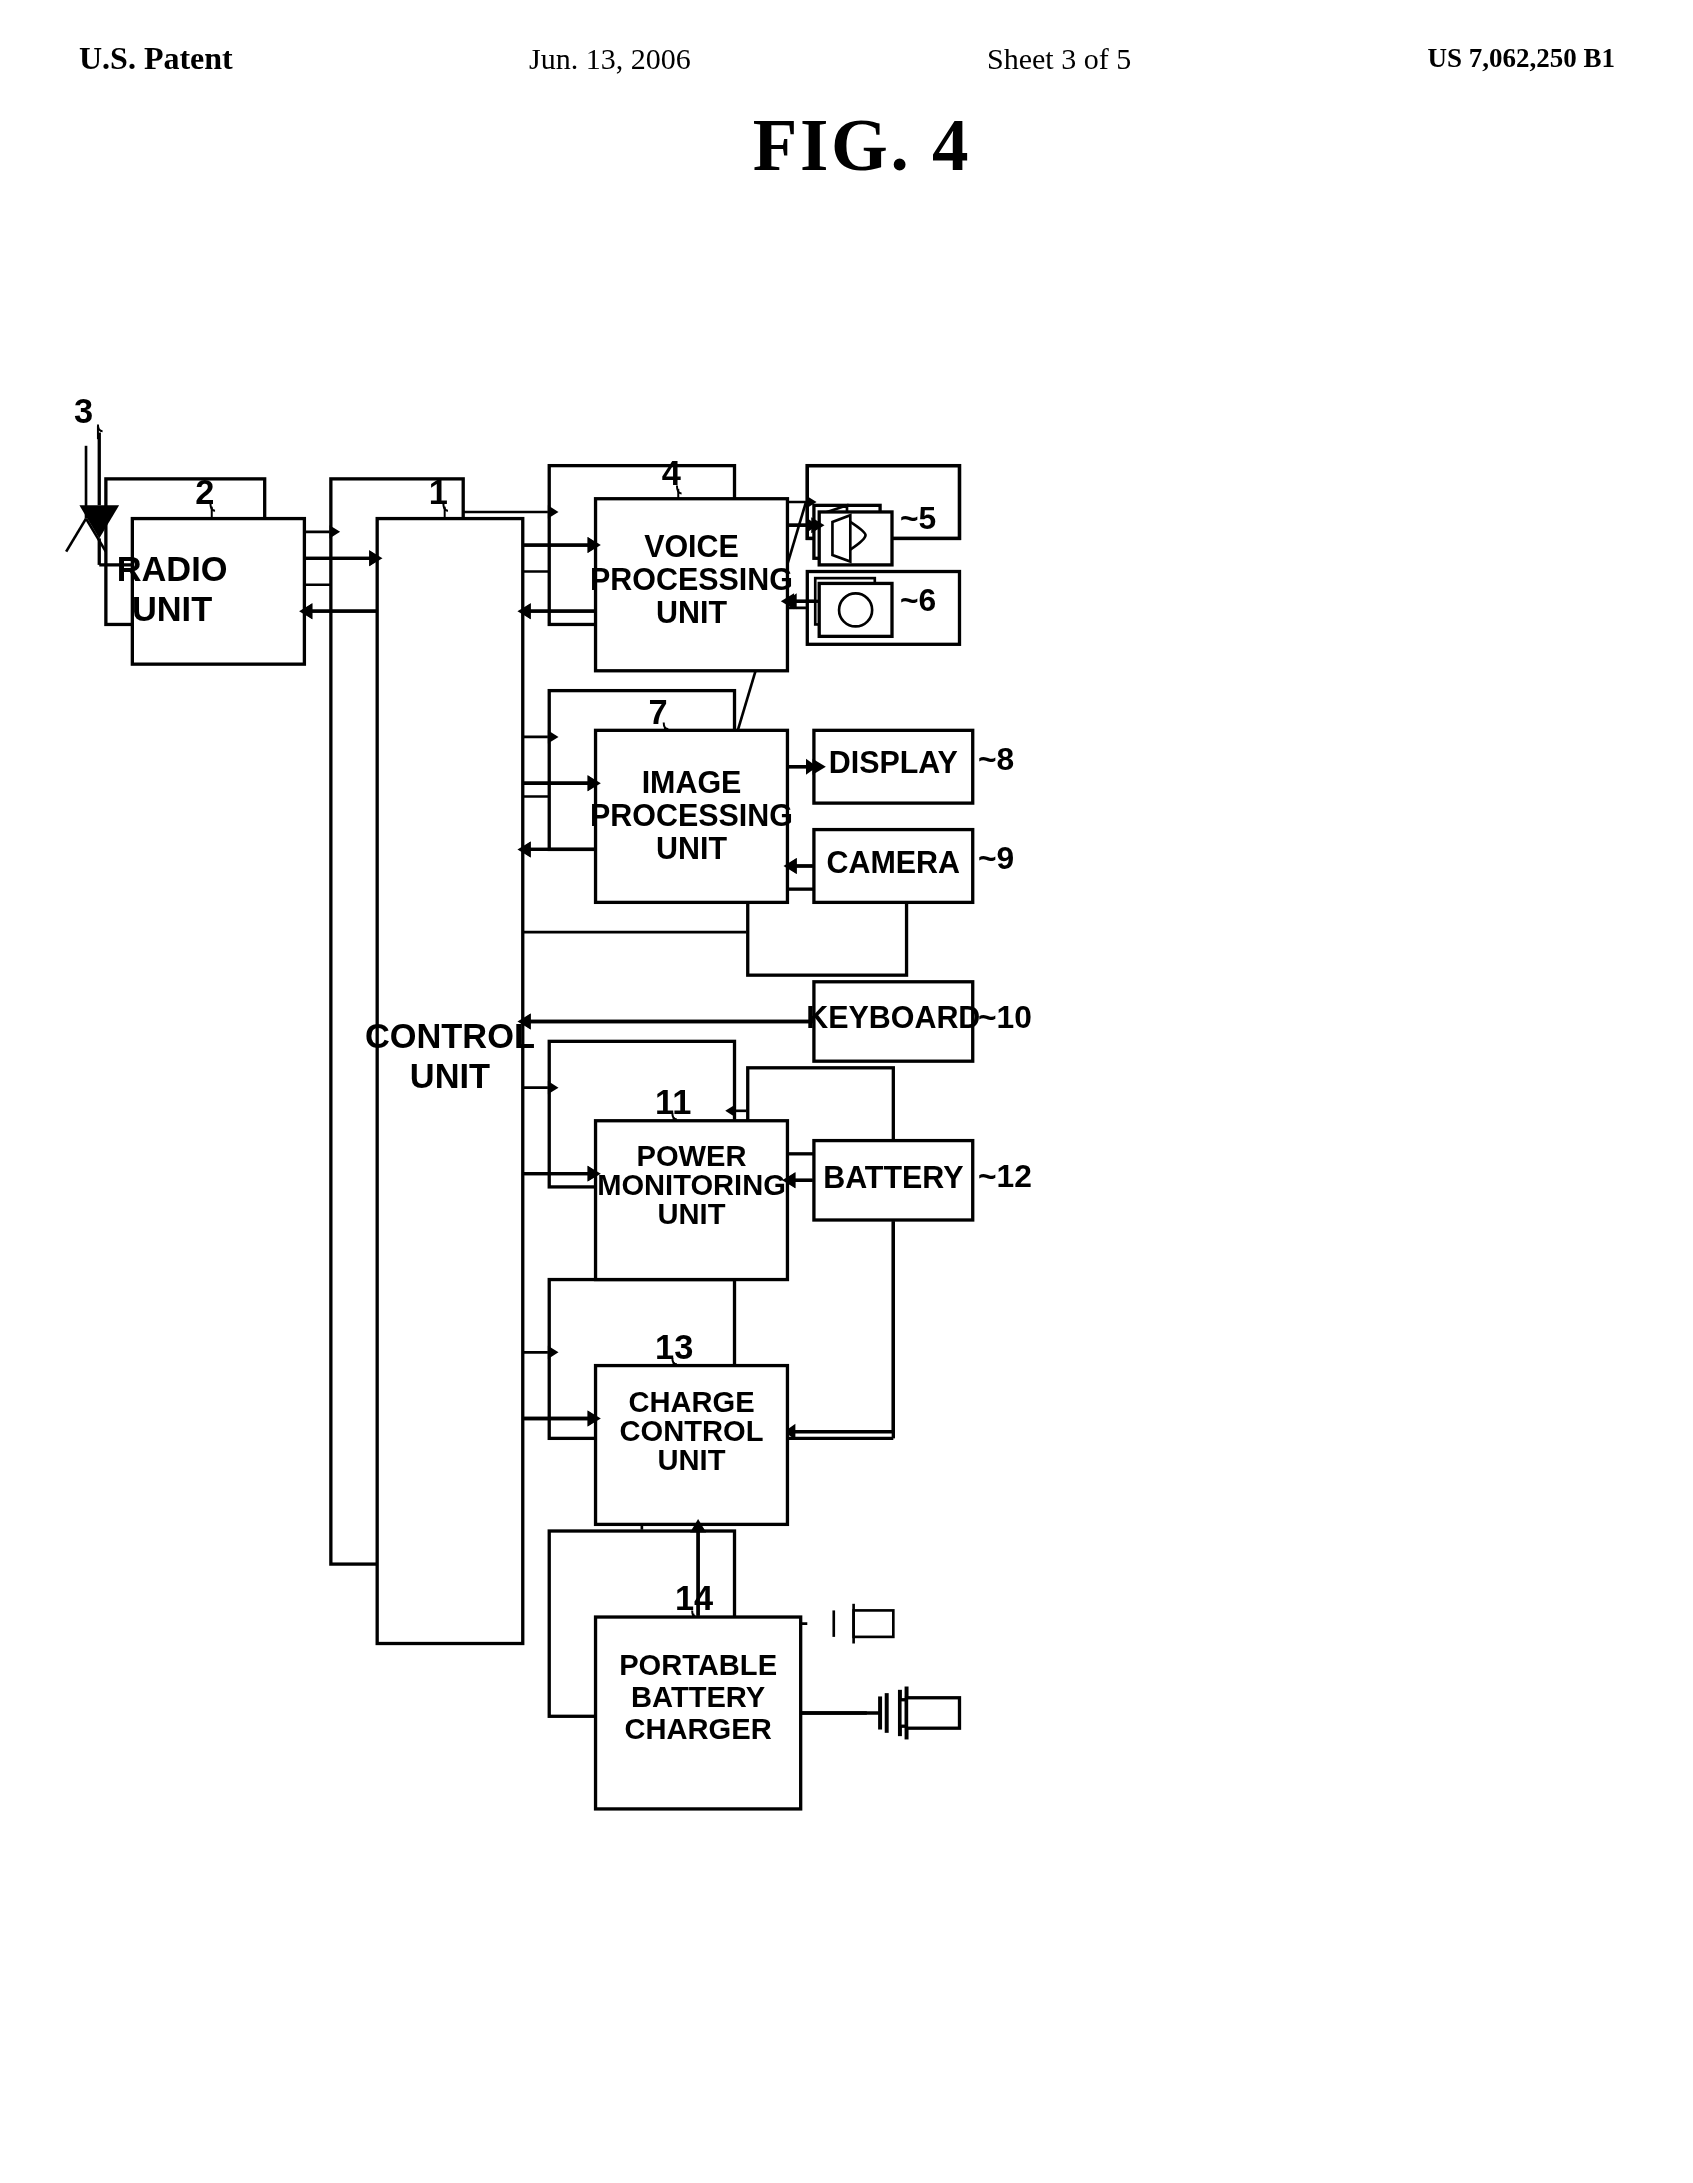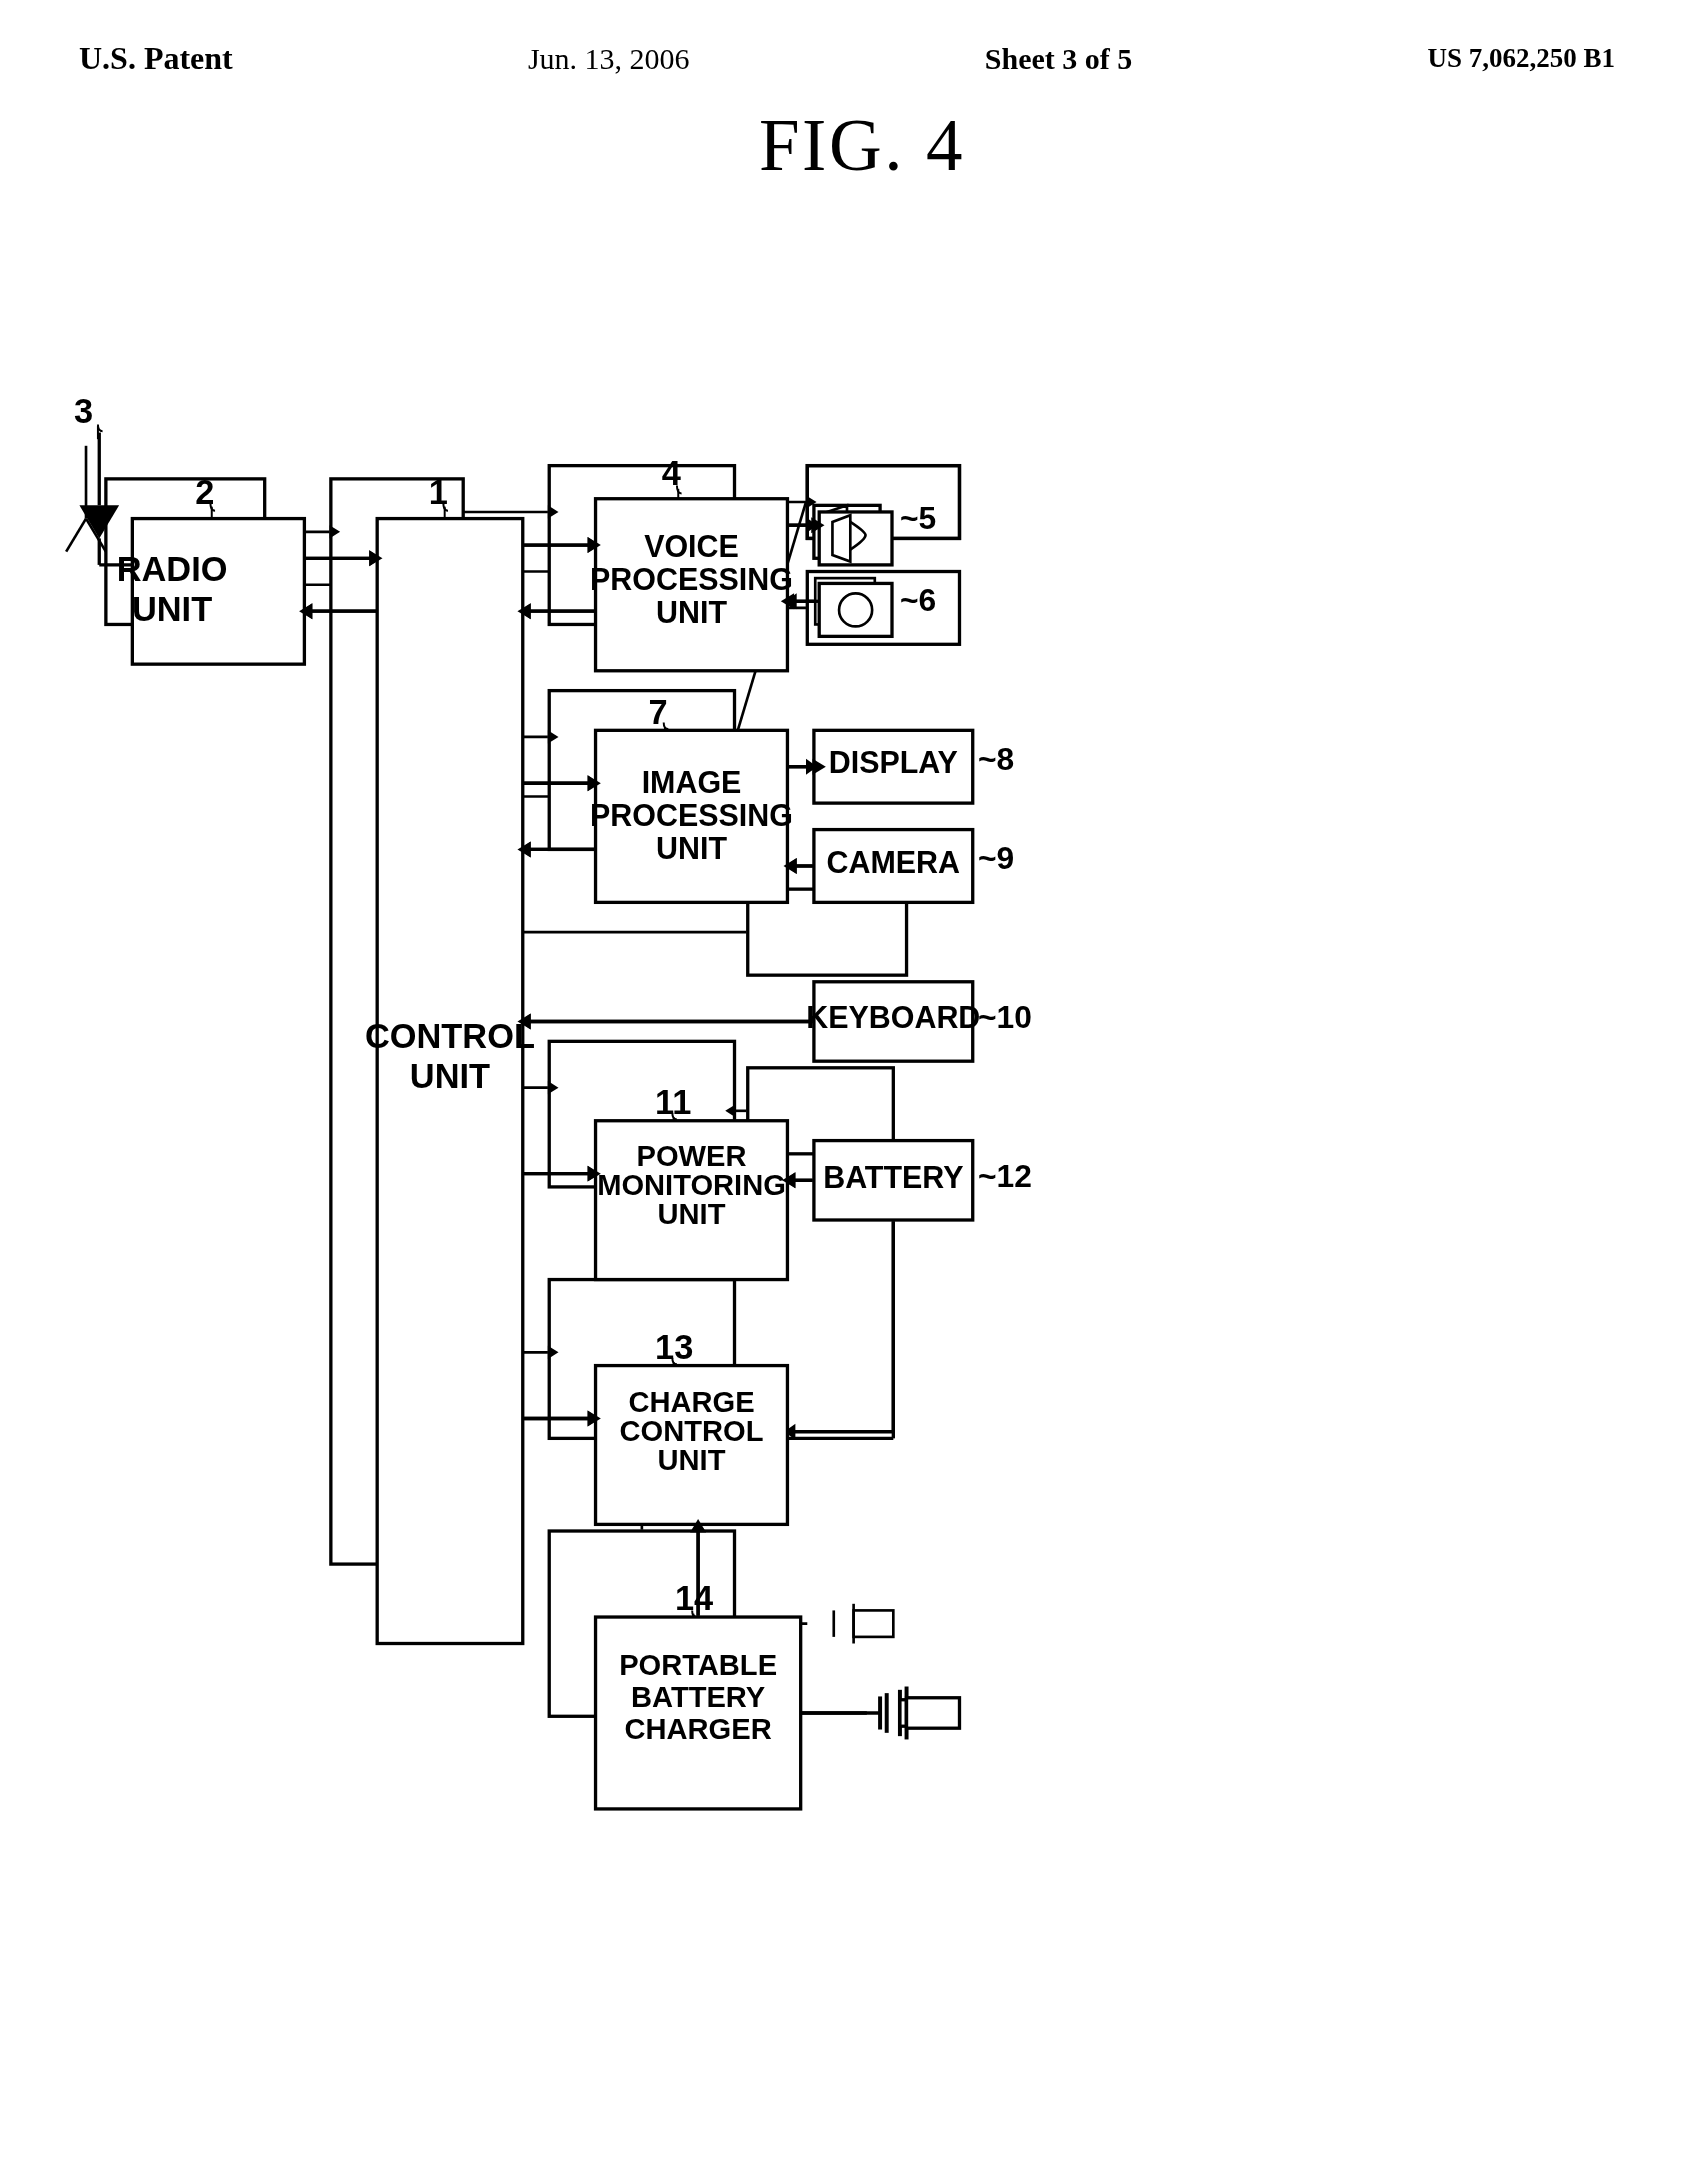--- a/index.html
+++ b/index.html
@@ -25,21 +25,20 @@
       font-weight: bold;
       font-size: 32px;
     }
 
     .header-center-left {
       font-size: 30px;
     }
 
     .header-center-right {
       font-size: 30px;
-      font-weight: bold;
     }
 
     .header-right {
       font-weight: bold;
       font-size: 27px;
     }
 
     .diagram-area {
       position: relative;
       width: 100%;
@@ -50,21 +49,21 @@
       position: absolute;
       top: 0;
       left: 0;
       width: 100%;
       height: 100%;
     }
 
     .fig-label {
       text-align: center;
       font-size: 73px;
-      font-weight: normal;
+      font-weight: bold;
       margin-top: 26.5px;
       margin-bottom: 0;
       letter-spacing: 2.6px;
       padding-left: 30px;
     }
   </style>
 </head>
 <body>
 
 <div class="header">

